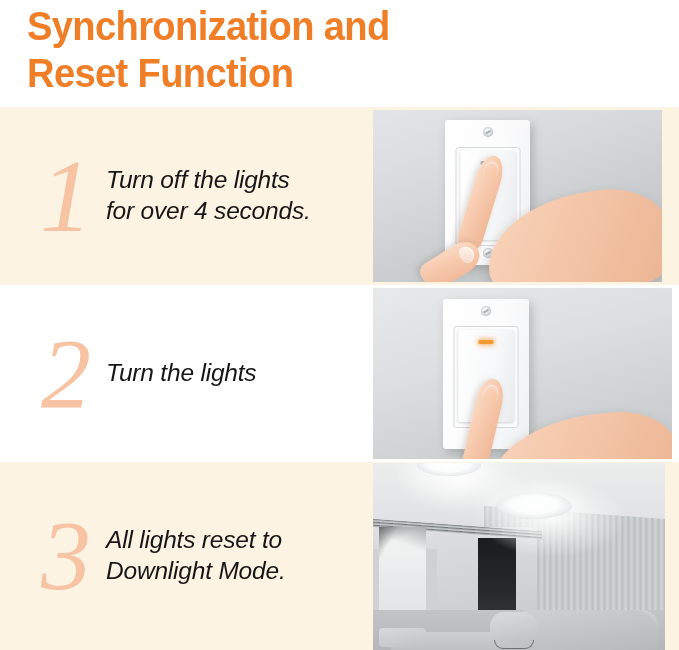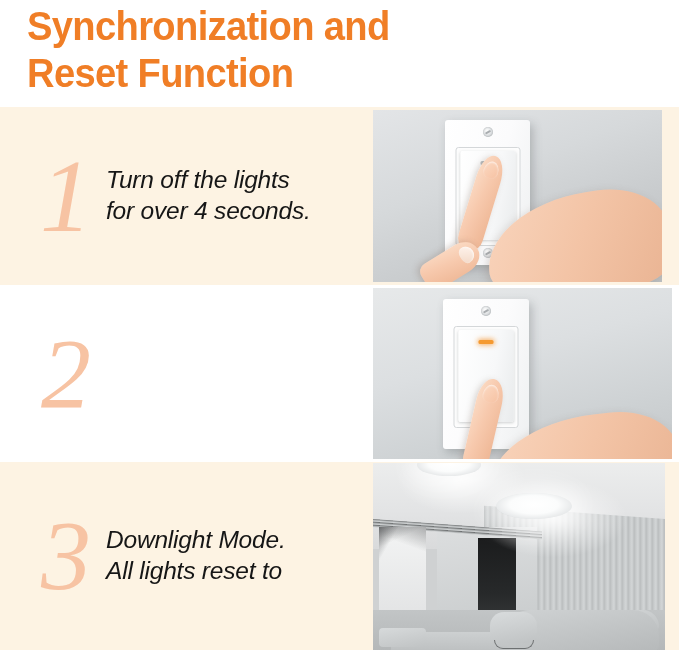--- a/index.html
+++ b/index.html
@@ -300,20 +300,21 @@
           <div class="nail"></div>
         </div>
       </div>
     </div>
   </div>
 
   <div class="row r2">
     <div class="text-cell">
       <div class="step-num">2</div>
       <div class="step-text">
+        <div>Turn the lights</div>
       </div>
     </div>
     <div class="img-cell">
       <div class="wall w2"></div>
       <div class="plate">
         <div class="screw top"></div>
         <div class="screw bottom"></div>
         <div class="rocker-frame"></div>
         <div class="rocker"></div>
         <div class="led"></div>
@@ -324,22 +325,22 @@
           <div class="nail"></div>
         </div>
       </div>
     </div>
   </div>
 
   <div class="row r3">
     <div class="text-cell">
       <div class="step-num">3</div>
       <div class="step-text">
+        <div>All lights reset to</div>
         <div>Downlight Mode.</div>
-        <div>All lights reset to</div>
       </div>
     </div>
     <div class="img-cell">
       <div class="room">
         <div class="ceiling"></div>
         <div class="slat-wall"></div>
         <div class="back-wall"></div>
         <div class="cove"></div>
         <div class="doorway"></div>
         <div class="column"></div>

